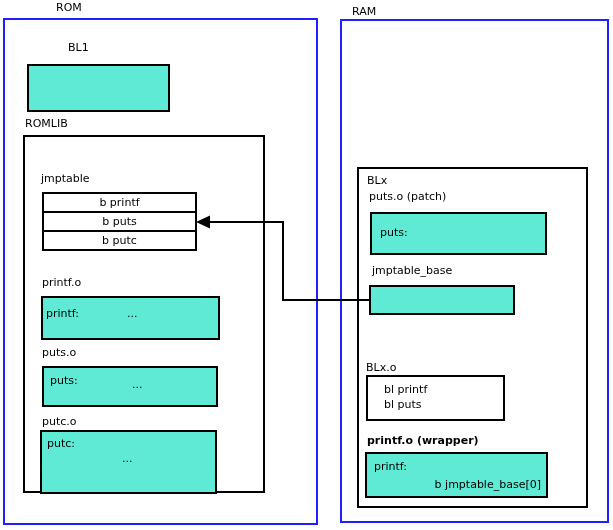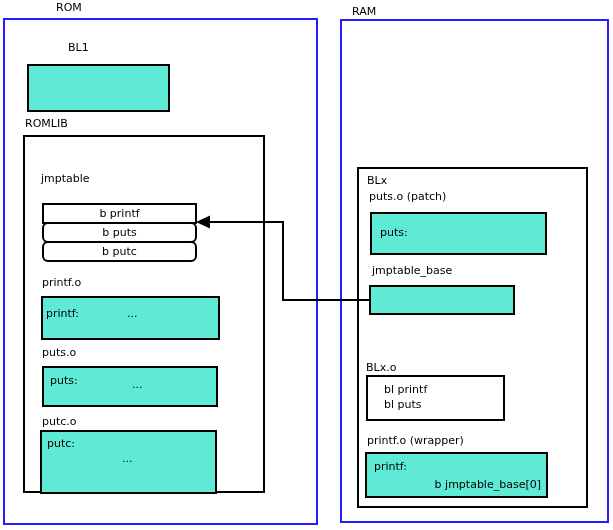--- a/index.html
+++ b/index.html
@@ -33,34 +33,34 @@
   }
   .inner-text {
     position: absolute;
     font-size: 11px;
     line-height: 13px;
     color: #000000;
     white-space: nowrap;
   }
   .jmptable-rows {
     position: absolute;
-    left: 42px; top: 203px;
+    left: 42px; top: 192px;
     width: 148px;
   }
   .jmptable-row {
     width: 155px;
     height: 21px;
     border: 2px solid #000000;
     background: #ffffff;
     text-align: center;
     font-size: 11px;
     line-height: 17px;
     color: #000000;
   }
-  .jmptable-row + .jmptable-row { margin-top: -2px; border-radius: 6px; }
+  .jmptable-row + .jmptable-row { margin-top: -2px; }
   .blx-o-lines {
     position: absolute;
     left: 366px; top: 375px;
     width: 139px; height: 46px;
     border: 2px solid #000000;
     background: #ffffff;
     padding: 5px 0 0 16px;
     font-size: 11px;
     line-height: 15px;
     white-space: pre-line;
@@ -123,21 +123,21 @@
     <span class="inner-text" style="left:8px; top:12px;">puts:</span>
   </div>
 
   <span class="label" style="left:372px; top:264px;">jmptable_base</span>
   <div class="bbox" style="left:369px; top:285px; width:146px; height:30px;"></div>
 
   <span class="label" style="left:366px; top:361px;">BLx.o</span>
   <div class="blx-o-lines">bl printf
 bl puts</div>
 
-  <span class="label" style="left:367px; top:434px;">printf.o (wrapper)</span>
+  <span class="label" style="left:367px; top:434px;font-weight:bold;">printf.o (wrapper)</span>
   <div class="bbox" style="left:365px; top:452px; width:183px; height:46px;">
     <span class="inner-text" style="left:7px; top:6px;">printf:</span>
     <span class="inner-text" style="right:5px; top:24px;">b jmptable_base[0]</span>
   </div>
 
   <svg class="arrow-layer" viewBox="0 0 613 530">
     <polyline points="369,300 283,300 283,222 209,222" fill="none" stroke="#000000" stroke-width="2"></polyline>
     <polygon points="196,222 210,215.5 210,228.5" fill="#000000"></polygon>
   </svg>
 

